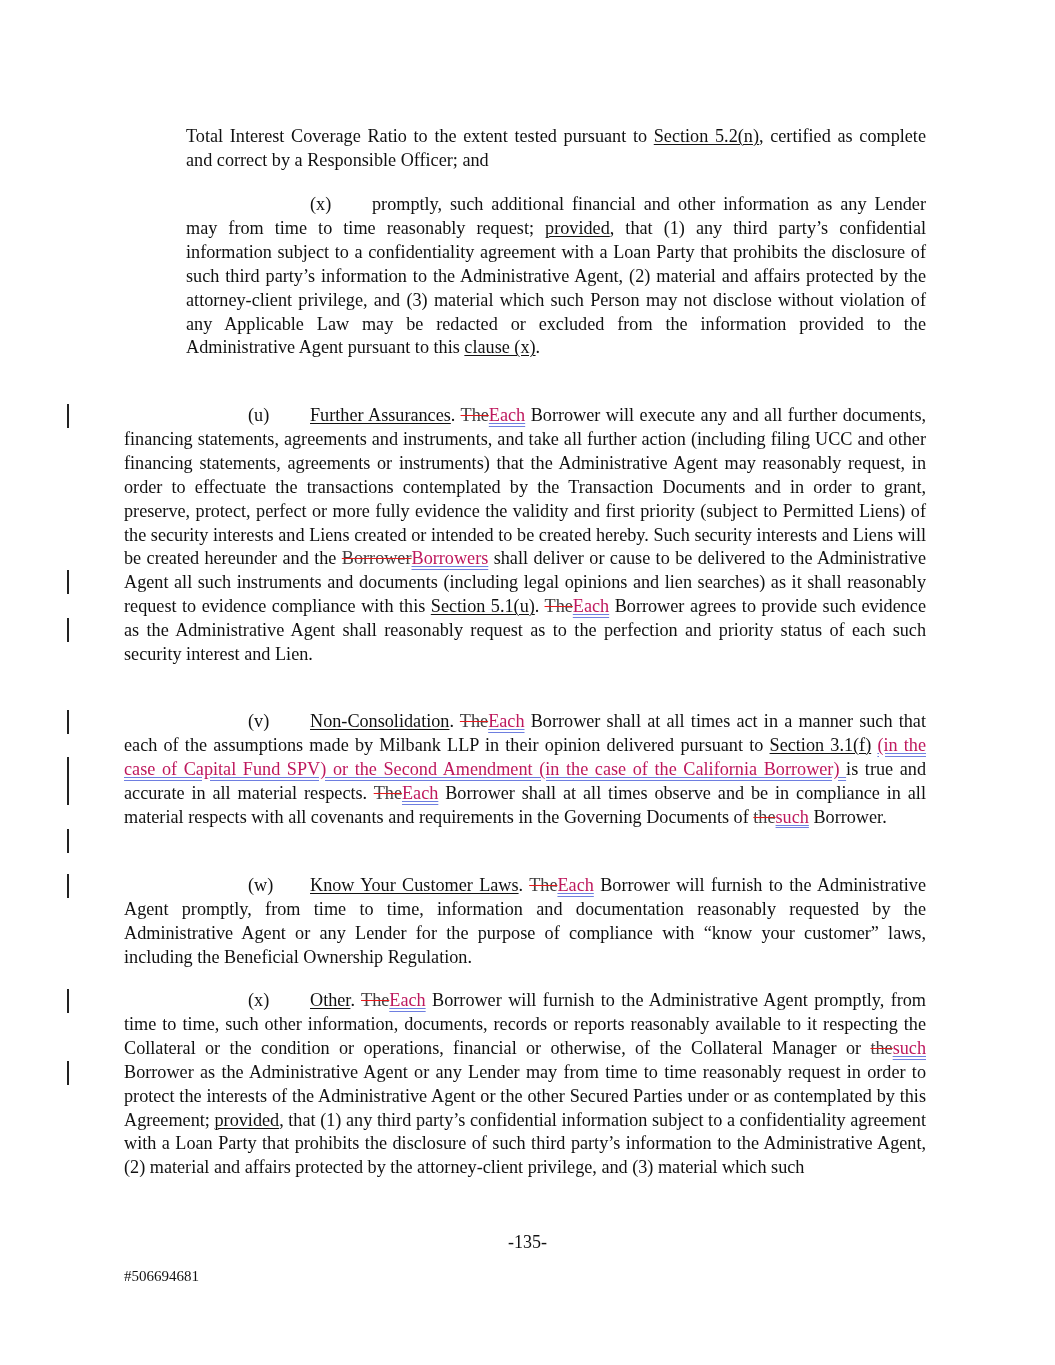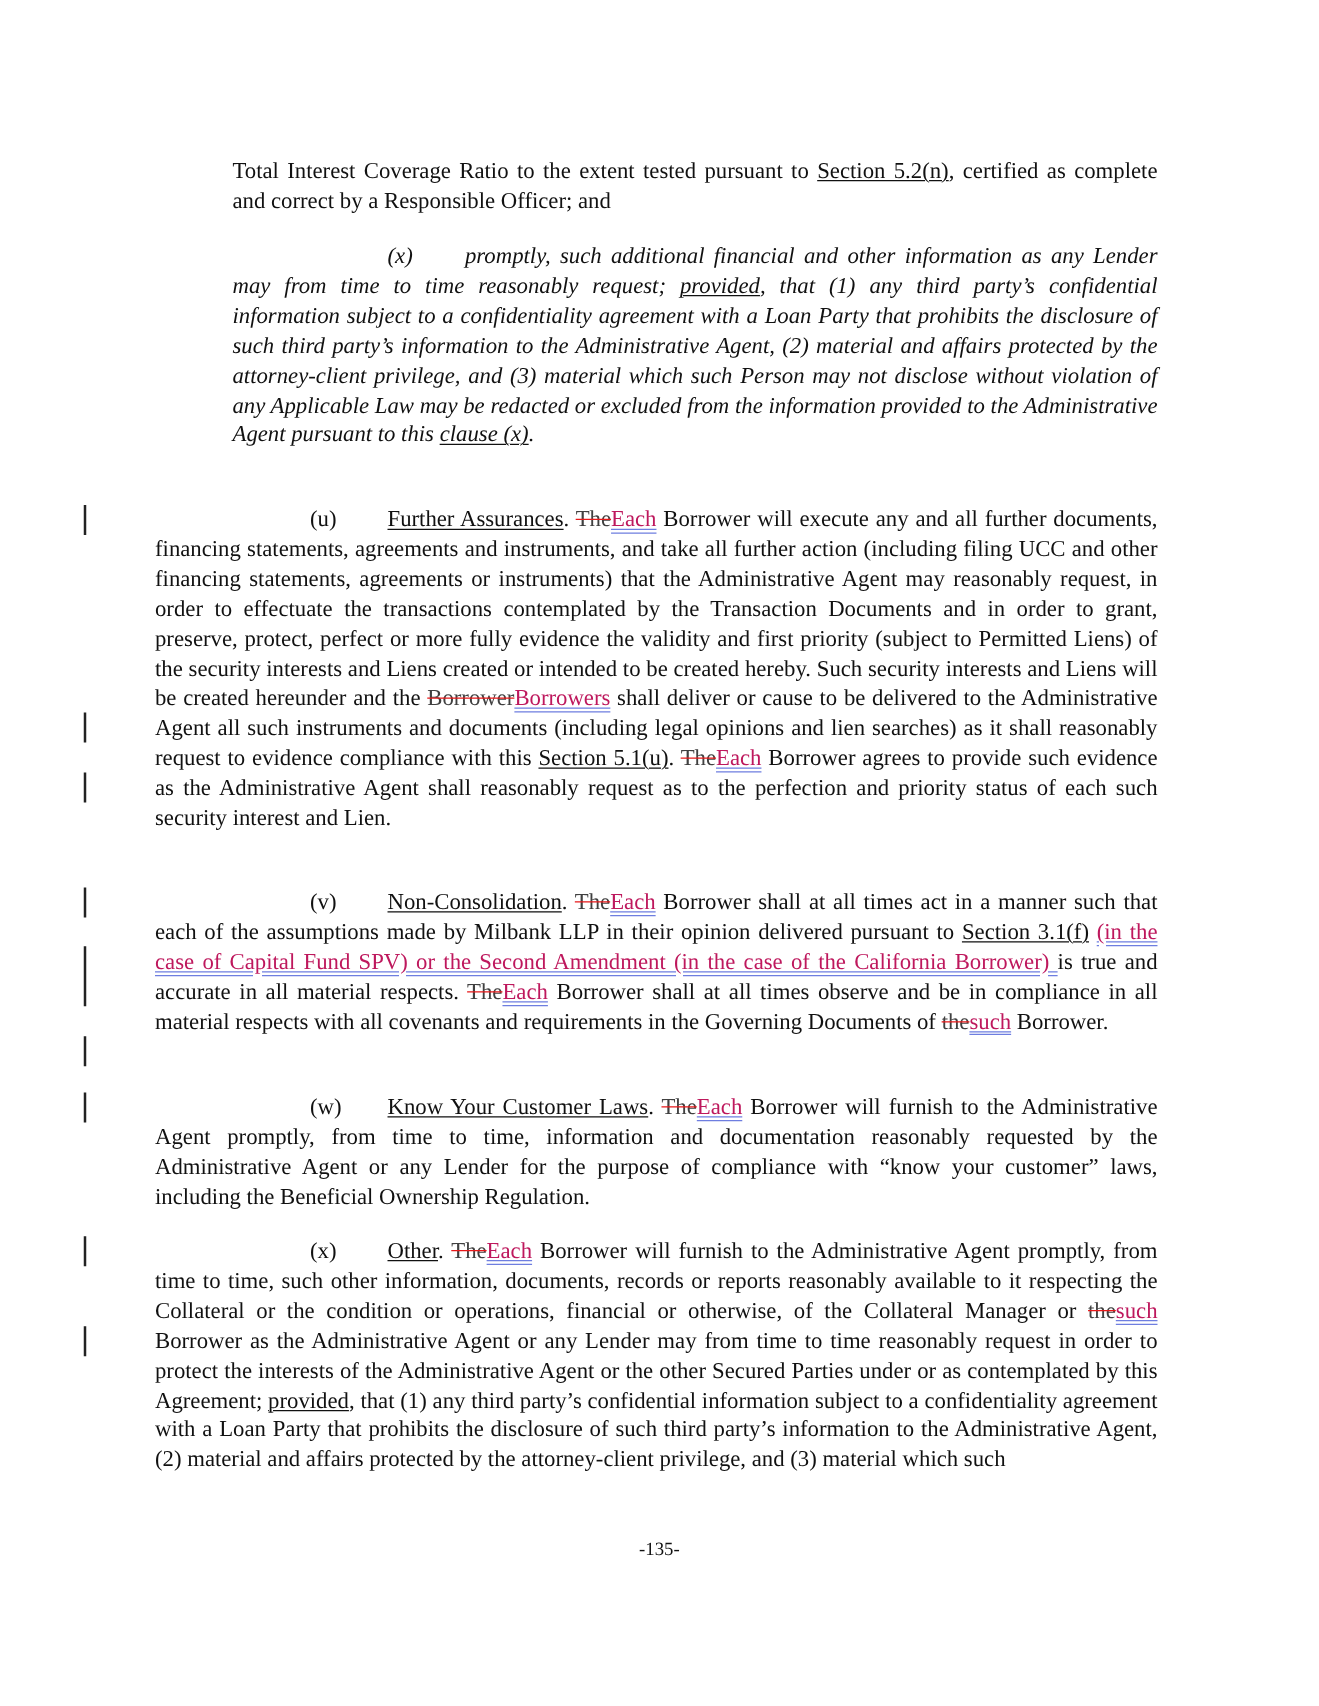--- a/index.html
+++ b/index.html
@@ -11,27 +11,27 @@
     .para {
       position: absolute;
       font-size: 18.2px;
       line-height: 23.9px;
       text-align: justify;
       text-align-last: left;
     }
     .block-indent { left: 186px; width: 740px; }
     .block-full { left: 124px; width: 802px; }
     .first-indent { text-indent: 124px; }
-    .first-indent-deep { text-indent: 124px; font-style: italic; }
+    .first-indent-deep { text-indent: 124px; }
     .label-tab { display: inline-block; width: 62px; text-indent: 0; }
     .u { text-decoration: underline; text-decoration-thickness: 1px; text-underline-offset: 2px; }
     .del { color: #404040; text-decoration: line-through; text-decoration-color: #e8191a; }
     .ins { color: #be185d; text-decoration: underline double; text-decoration-color: #6e7ee0; text-underline-offset: 2px; }
     .change-bar { position: absolute; left: 67px; width: 2px; background: #222; }
-    .page-num { position: absolute; left: 0; width: 1055px; top: 1232px; text-align: center; font-size: 15px; }
+    .page-num { position: absolute; left: 0; width: 1055px; top: 1232px; text-align: center; font-size: 18px; }
     .footer { position: absolute; left: 124px; top: 1268px; font-size: 15px; line-height: 17px; }
   </style>
 </head>
 <body>
 
 <div class="page">
 
   <div class="change-bar" style="top:404px;height:24px;"></div>
   <div class="change-bar" style="top:570px;height:24px;"></div>
   <div class="change-bar" style="top:618px;height:24px;"></div>
@@ -62,15 +62,16 @@
     <span class="label-tab">(w)</span><span class="u">Know Your Customer Laws</span><span>. </span><span class="del">The</span><span class="ins">Each</span><span> Borrower will furnish to the Administrative Agent promptly, from time to time, information and documentation reasonably requested by the Administrative Agent or any Lender for the purpose of compliance with “know your customer” laws, including the Beneficial Ownership Regulation.</span>
   </div>
 
   <div class="para block-full first-indent" style="top:989px;">
     <span class="label-tab">(x)</span><span class="u">Other</span><span>. </span><span class="del">The</span><span class="ins">Each</span><span> Borrower will furnish to the Administrative Agent promptly, from time to time, such other information, documents, records or reports reasonably available to it respecting the Collateral or the condition or operations, financial or otherwise, of the Collateral Manager or </span><span class="del">the</span><span class="ins">such</span><span> Borrower as the Administrative Agent or any Lender may from time to time reasonably request in order to protect the interests of the Administrative Agent or the other Secured Parties under or as contemplated by this Agreement; </span><span class="u">provided</span><span>, that (1) any third party’s confidential information subject to a confidentiality agreement with a Loan Party that prohibits the disclosure of such third party’s information to the Administrative Agent, (2) material and affairs protected by the attorney-client privilege, and (3) material which such</span>
   </div>
 
   <div class="page-num">-135-</div>
 
   <div class="footer">
+    <div>#506694681</div>
   </div>
 
 </div>
 
 </body></html>

